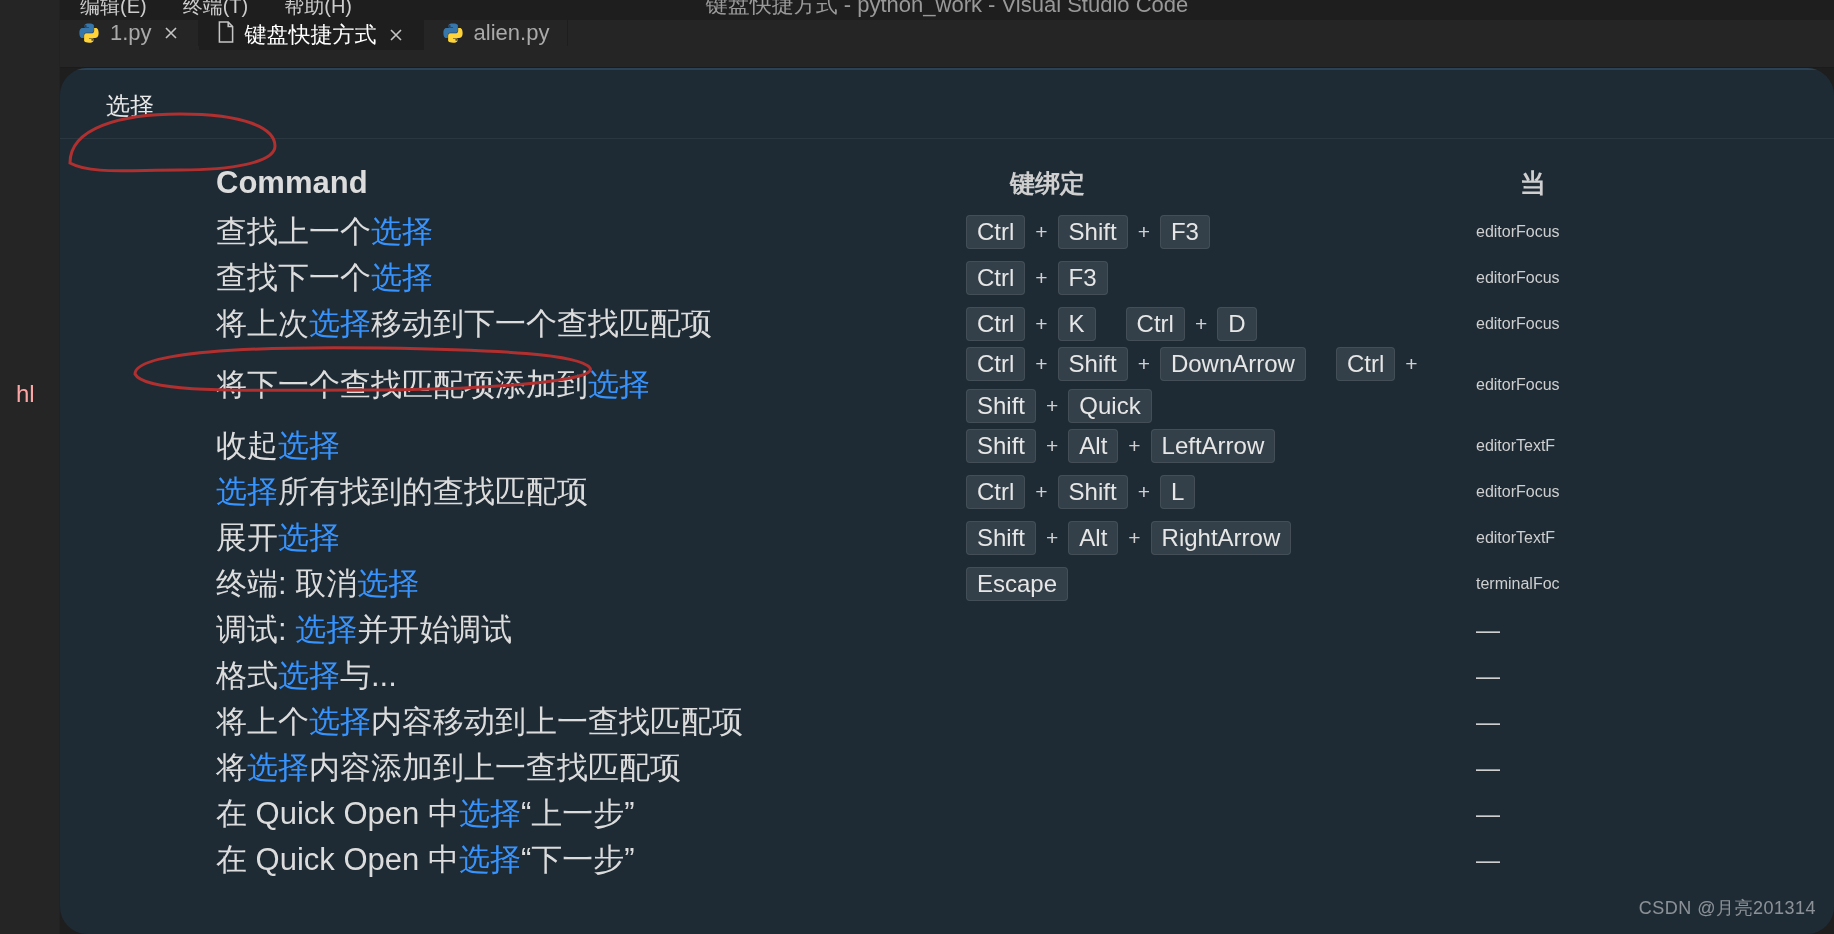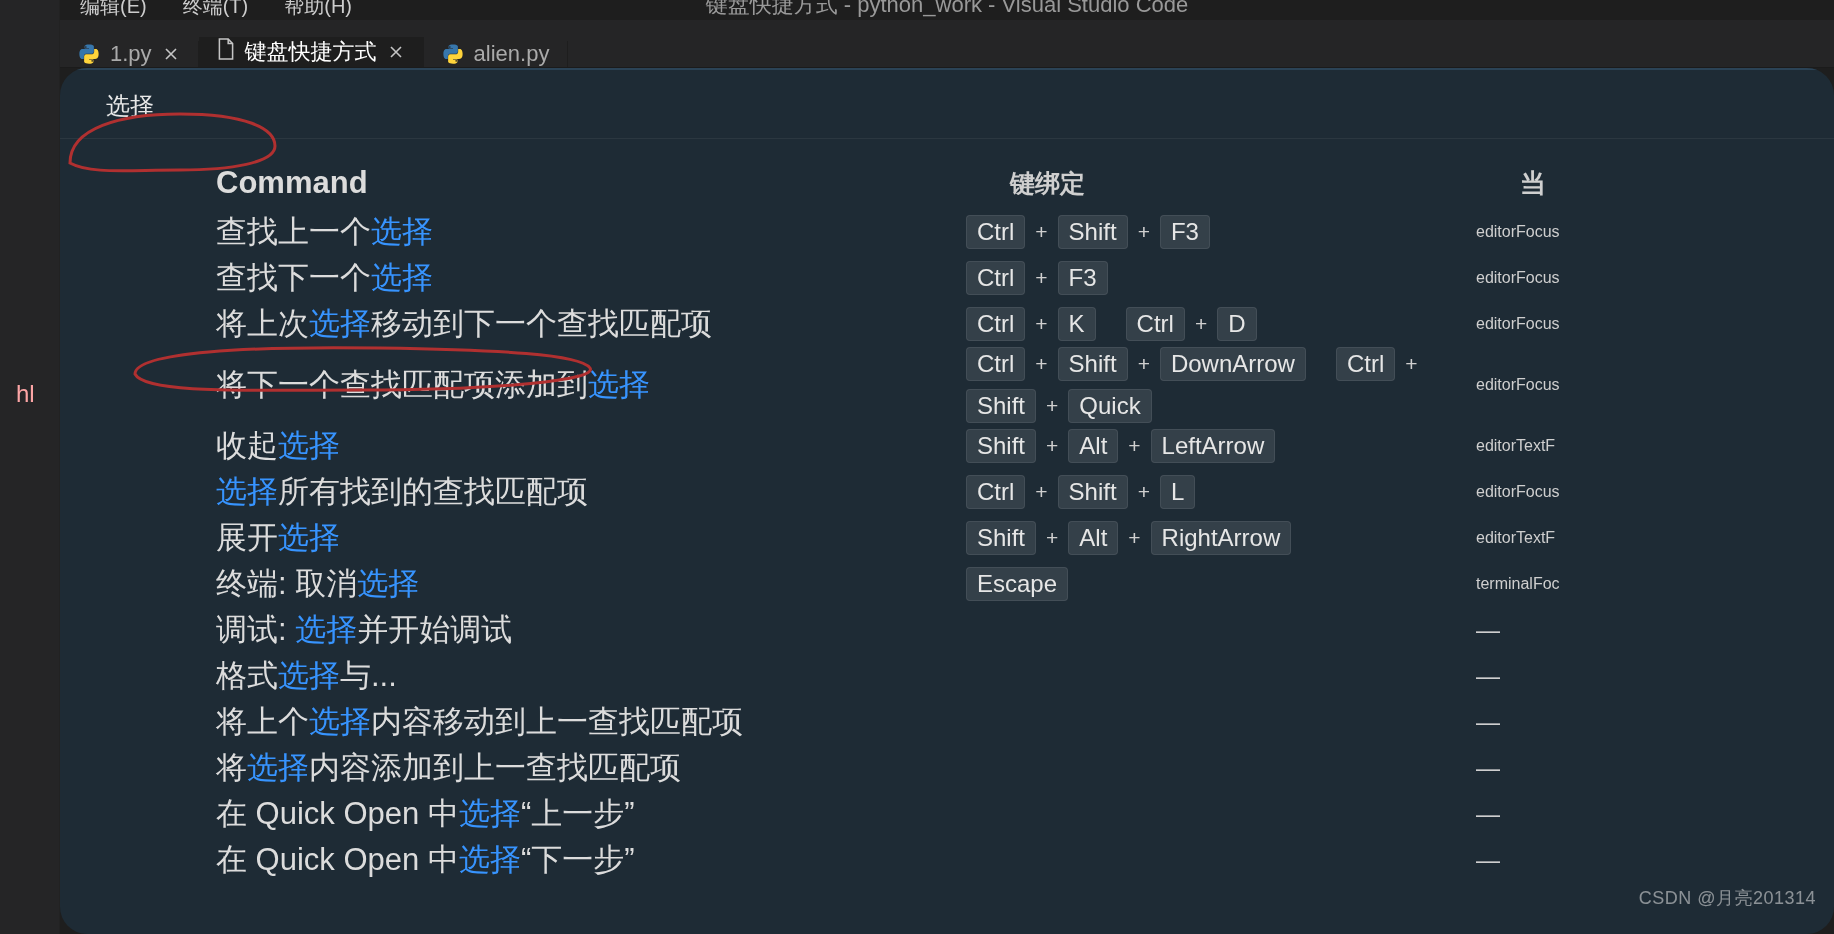--- a/index.html
+++ b/index.html
@@ -7,21 +7,21 @@
   
   .app{display:flex;width:100%;height:100%;}
   .left-sidebar{width:60px;flex:0 0 60px;background:#252526;border-right:1px solid #222;position:relative;}
   .sidebar-label{position:absolute;left:16px;top:380px;color:#fca5a5;font-size:24px;}
   .main{flex:1;display:flex;flex-direction:column;min-width:0;}
   
   .menubar{height:20px;display:flex;align-items:flex-end;gap:36px;padding:0 20px;font-size:20px;color:#cccccc;position:relative;}
   .menubar .title{position:absolute;left:0;right:0;text-align:center;color:#999999;font-size:22px;pointer-events:none;}
   .menubar .item{position:relative;z-index:1;}
   
-  .tabstrip{height:48px;background:#252526;display:flex;align-items:flex-end;border-bottom:1px solid #1b1b1b;}
+  .tabstrip{height:48px;background:#252526;display:flex;align-items:flex-start;border-bottom:1px solid #1b1b1b;}
   .tab{display:flex;align-items:center;gap:10px;padding:0 18px;font-size:22px;color:#aaaaaa;border-right:1px solid #1e1e1e;cursor:pointer;}
   .tab.active{background:#1e1e1e;color:#ffffff;}
   .tab .close{width:18px;height:18px;display:flex;align-items:center;justify-content:center;color:#aaaaaa;}
   .tab .close svg{width:14px;height:14px;}
   .tab .py-icon{display:inline-flex;align-items:center;}
   .py-icon svg{width:22px;height:22px;}
   .tab .doc-icon svg{width:18px;height:22px;}
   
   .editor{flex:1;background:#1e2b35;position:relative;display:flex;flex-direction:column;overflow:hidden;border-radius:27px;}
   .editor-top-line{height:2px;background:#2b4356;}
@@ -40,21 +40,21 @@
   .header-row .col-when{font-size:26px;}
   .hl{color:#3794ff;}
   .key{background:rgba(255,255,255,0.10);border:1px solid rgba(255,255,255,0.08);border-radius:4px;padding:2px 10px;font-size:24px;color:#e6e6e6;}
   .plus{color:#cfcfcf;padding:0 2px;}
   .dash{color:#cfcfcf;font-size:24px;}
   
   .anno{position:absolute;pointer-events:none;}
   .anno svg{overflow:visible;}
   .anno path,.anno ellipse{stroke:#b03030;stroke-width:3;fill:none;}
   
-  .watermark{position:absolute;right:18px;bottom:24px;color:rgba(230,230,230,.55);font-size:18px;letter-spacing:.5px;}
+  .watermark{position:absolute;right:18px;bottom:14px;color:rgba(230,230,230,.55);font-size:18px;letter-spacing:.5px;}
 </style>
 </head>
 <body>
 
 <div class="app">
 
   <div class="left-sidebar">
     <span class="sidebar-label">hl</span>
   </div>
 

